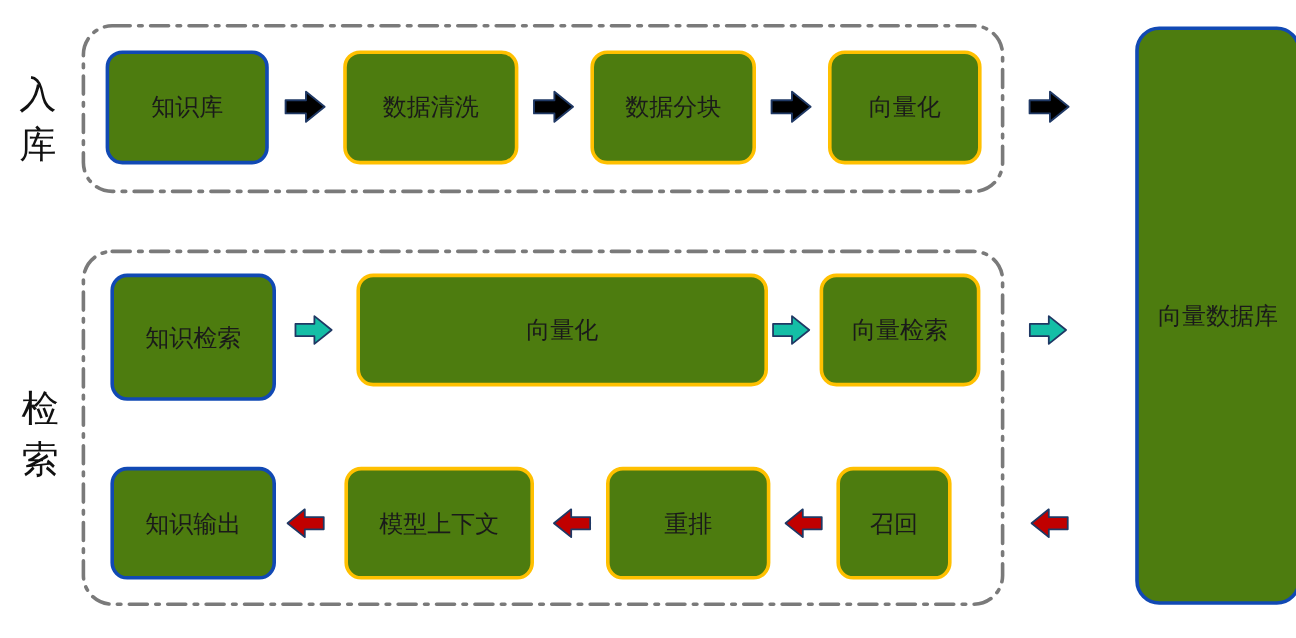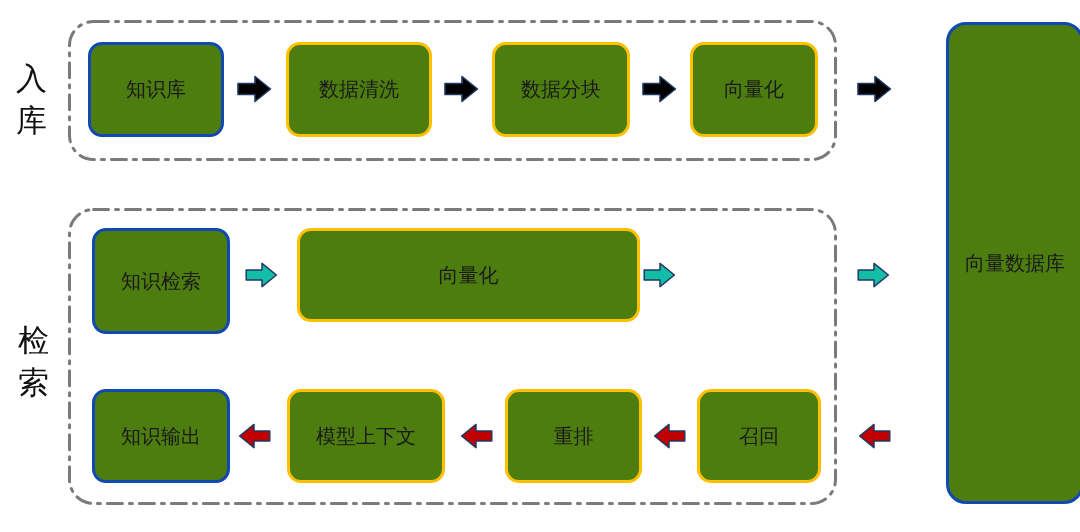--- a/index.html
+++ b/index.html
@@ -96,41 +96,44 @@
   <svg class="arrow" style="left:858px; top:75px;" width="34" height="28" viewBox="0 0 34 28">
     <polygon points="0,8.5 17,8.5 17,1.5 32.5,14 17,26.5 17,19.5 0,19.5" fill="#000000"></polygon>
   </svg>
 
   <div class="node blue" style="left:92px; top:228px; width:138px; height:106px;">
     <span>知识检索</span>
   </div>
   <div class="node yellow" style="left:297px; top:228px; width:343px; height:94px;">
     <span>向量化</span>
   </div>
+  <div class="node yellow" style="left:683px; top:228px; width:134px; height:94px;">
+    <span>向量检索</span>
+  </div>
 
   <svg class="arrow" style="left:246px; top:262px;" width="32" height="26" viewBox="0 0 34 28">
     <polygon points="0,8.5 17,8.5 17,1.5 32.5,14 17,26.5 17,19.5 0,19.5" fill="#14BEA6"></polygon>
   </svg>
   <svg class="arrow" style="left:644px; top:262px;" width="32" height="26" viewBox="0 0 34 28">
     <polygon points="0,8.5 17,8.5 17,1.5 32.5,14 17,26.5 17,19.5 0,19.5" fill="#14BEA6"></polygon>
   </svg>
   <svg class="arrow" style="left:858px; top:262px;" width="32" height="26" viewBox="0 0 34 28">
     <polygon points="0,8.5 17,8.5 17,1.5 32.5,14 17,26.5 17,19.5 0,19.5" fill="#14BEA6"></polygon>
   </svg>
 
   <div class="node blue" style="left:92px; top:389px; width:138px; height:94px;">
     <span>知识输出</span>
   </div>
   <div class="node yellow" style="left:287px; top:389px; width:158px; height:94px;align-items:center;">
     <span>模型上下文</span>
   </div>
   <div class="node yellow" style="left:505px; top:389px; width:137px; height:94px;">
     <span>重排</span>
   </div>
-  <div class="node yellow" style="left:697px; top:389px; width:124px; height:94px;">
+  <div class="node yellow" style="left:697px; top:389px; width:96px; height:94px;">
     <span>召回</span>
   </div>
 
   <svg class="arrow" style="left:238px; top:423px;" width="32" height="26" viewBox="0 0 34 28">
     <polygon points="34,8.5 17,8.5 17,1.5 1.5,14 17,26.5 17,19.5 34,19.5" fill="#C00000"></polygon>
   </svg>
   <svg class="arrow" style="left:460px; top:423px;" width="32" height="26" viewBox="0 0 34 28">
     <polygon points="34,8.5 17,8.5 17,1.5 1.5,14 17,26.5 17,19.5 34,19.5" fill="#C00000"></polygon>
   </svg>
   <svg class="arrow" style="left:653px; top:423px;" width="32" height="26" viewBox="0 0 34 28">

